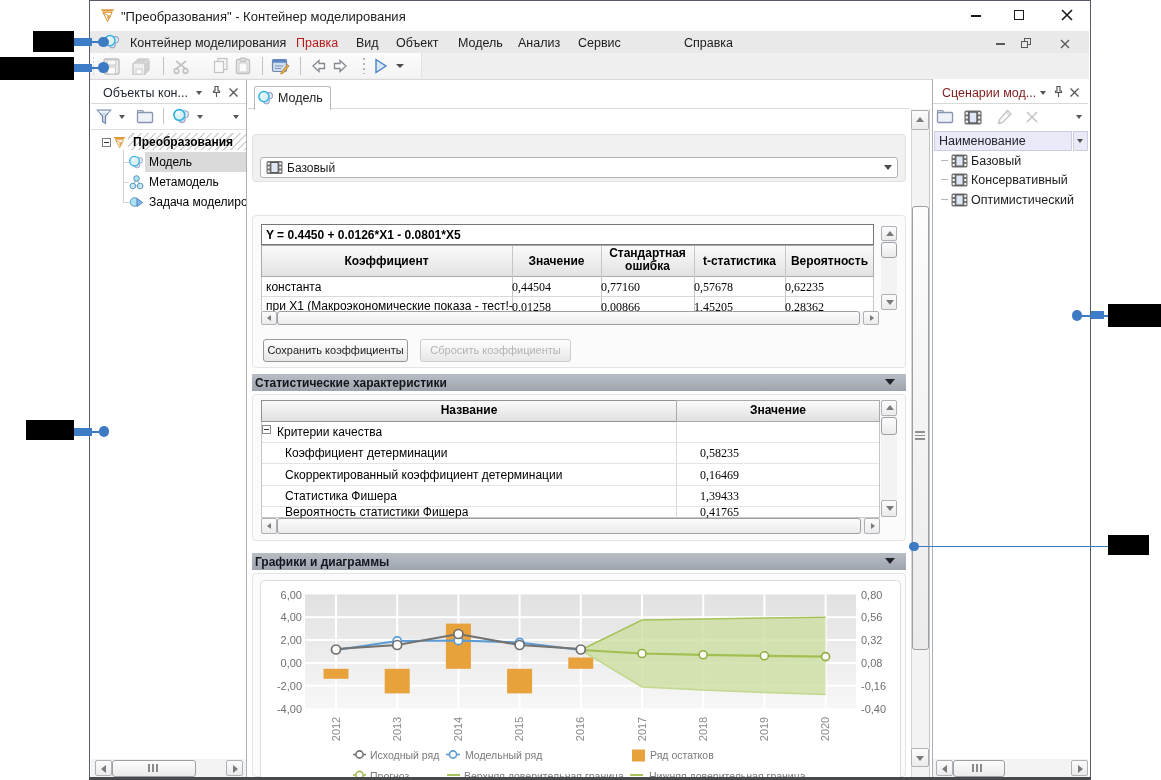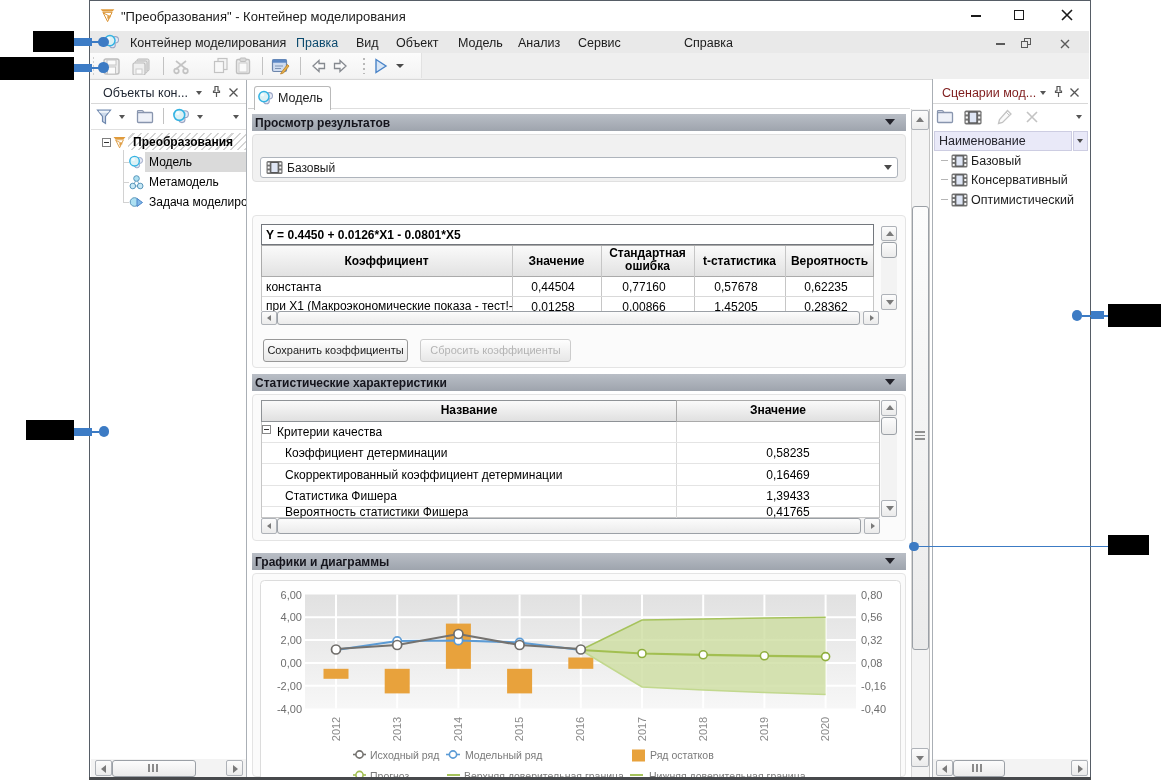--- a/index.html
+++ b/index.html
@@ -17,21 +17,21 @@
 .secbox { position:absolute; left:252px; width:654px; background:#fbfbfb; border:1px solid #e4e4e4; border-radius:4px; }
 
 .sbtn { position:absolute; background:linear-gradient(#fcfcfc,#ebebeb); border:1px solid #aeb2b8; border-radius:2px; }
 .sthumbh { position:absolute; background:linear-gradient(#fcfcfc,#ebebeb); border:1px solid #9ba0a6; border-radius:3px; }
 .track { position:absolute; background:#f3f3f3; }
 .tri-l { width:0;height:0;border-top:4px solid transparent;border-bottom:4px solid transparent;border-right:5px solid #7a7a7a; }
 .tri-r { width:0;height:0;border-top:4px solid transparent;border-bottom:4px solid transparent;border-left:5px solid #7a7a7a; }
 .tri-u { width:0;height:0;border-left:4px solid transparent;border-right:4px solid transparent;border-bottom:5px solid #7a7a7a; }
 .tri-d { width:0;height:0;border-left:4px solid transparent;border-right:4px solid transparent;border-top:5px solid #7a7a7a; }
 .cell { position:absolute; font-size:12px; color:#000; white-space:nowrap; overflow:hidden; }
-.num { position:absolute; font-size:12px; color:#000; text-align:center; }
+.num { position:absolute; font-size:12px; color:#000; text-align:left;font-family:Liberation Serif, serif; }
 .btn { position:absolute; height:23px; border-radius:3px; font-size:11px; text-align:center; white-space:nowrap; overflow:hidden;
   background:linear-gradient(#fefefe,#e7e7e7); }
 .tsep { position:absolute; width:1.4px; height:18px; background:#c2c2c2; }
 
 .blk { position:absolute; background:#000; }
 .cline { position:absolute; background:#3c7bc4; height:2px; }
 .cdot { position:absolute; border-radius:50%; background:#3c7bc4; }
 .cbar { position:absolute; background:#3d7cc6; }
 </style>
 </head>
@@ -43,21 +43,21 @@
 <div class="txt" style="left:121px;top:9px;font-size:13px;color:#1b1b1b;">"Преобразования" - Контейнер моделирования</div>
 
 <div class="a" style="left:971px;top:15px;width:10px;height:1.6px;background:#1a1a1a;"></div>
 <div class="a" style="left:1014px;top:10px;width:10px;height:10px;border:1.6px solid #1a1a1a;"></div>
 <svg class="a" style="left:1061px;top:9px;" width="12" height="12">
       <path d="M1 1 L11 11 M11 1 L1 11" stroke="#1a1a1a" stroke-width="1.6"></path>
     </svg>
 
 <div class="a" style="left:90px;top:31px;width:999px;height:22px;background:#e9e9e9;"></div>
 <div class="txt" style="left:130px;top:36px;font-size:12.5px;color:#1b1b1b;">Контейнер моделирования</div>
-<div class="txt" style="left:296px;top:36px;font-size:12.5px;color:#0c4a6e;">Правка</div>
+<div class="txt" style="left:296px;top:36px;font-size:12.5px;color:#b91c1c;">Правка</div>
 <div class="txt" style="left:356px;top:36px;font-size:12.5px;color:#1b1b1b;">Вид</div>
 <div class="txt" style="left:396px;top:36px;font-size:12.5px;color:#1b1b1b;">Объект</div>
 <div class="txt" style="left:458px;top:36px;font-size:12.5px;color:#1b1b1b;">Модель</div>
 <div class="txt" style="left:518px;top:36px;font-size:12.5px;color:#1b1b1b;">Анализ</div>
 <div class="txt" style="left:578px;top:36px;font-size:12.5px;color:#1b1b1b;">Сервис</div>
 <div class="txt" style="left:637px;top:36px;font-size:12.5px;color:#1b1b1b;margin-top:48px;">Окно</div>
 <div class="txt" style="left:684px;top:36px;font-size:12.5px;color:#1b1b1b;">Справка</div>
 
 <div class="a" style="left:996px;top:43px;width:9px;height:2px;background:#5a5a5a;"></div>
 <div class="a" style="left:1024px;top:38px;width:7px;height:7px;border:1.4px solid #5a5a5a;background:#e9e9e9;"></div>
@@ -243,24 +243,20 @@
   <circle cx="6.3" cy="7" r="5.4" fill="#dcf1f5" stroke="#33b3e3" stroke-width="1.6"></circle>
   <circle cx="4.8" cy="5" r="1.9" fill="#f2fbfd"></circle>
 </svg>
 <svg class="a" style="left:104px;top:34px;" width="16" height="16" viewBox="0 0 17 17">
   <circle cx="12" cy="6.2" r="3.4" fill="#e7eaf6" stroke="#9aa5c4" stroke-width="1.1"></circle>
   <circle cx="9" cy="11.6" r="3" fill="#e3e7f4" stroke="#9aa5c4" stroke-width="1.1"></circle>
   <circle cx="6.3" cy="7" r="5.4" fill="#dcf1f5" stroke="#33b3e3" stroke-width="1.6"></circle>
   <circle cx="4.8" cy="5" r="1.9" fill="#f2fbfd"></circle>
 </svg>
 
-<div class="secband" style="top:114px;">
-      <div class="t">Просмотр результатов</div>
-      <div class="arr"></div>
-    </div>
 <div class="secbox" style="top:134px;height:48px;background:#f1f1f1;border-color:#e0e0e0;"></div>
 <div class="a" style="left:260px;top:157px;width:638px;height:21px;background:#fff;border:1px solid #aeb4bc;border-radius:3px;"></div>
 <svg id="combofilm" class="a" style="left:266px;top:160px;" width="17" height="15" viewBox="0 0 17 14">
   <rect x="0.5" y="0.5" width="16" height="13" rx="1.5" fill="#727272"></rect>
   <rect x="1.7" y="2.1" width="2" height="2" fill="#fdfdfd"></rect>
       <rect x="1.7" y="6" width="2" height="2" fill="#fdfdfd"></rect>
       <rect x="1.7" y="9.9" width="2" height="2" fill="#fdfdfd"></rect>
   <rect x="13.3" y="2.1" width="2" height="2" fill="#fdfdfd"></rect>
       <rect x="13.3" y="6" width="2" height="2" fill="#fdfdfd"></rect>
       <rect x="13.3" y="9.9" width="2" height="2" fill="#fdfdfd"></rect>

